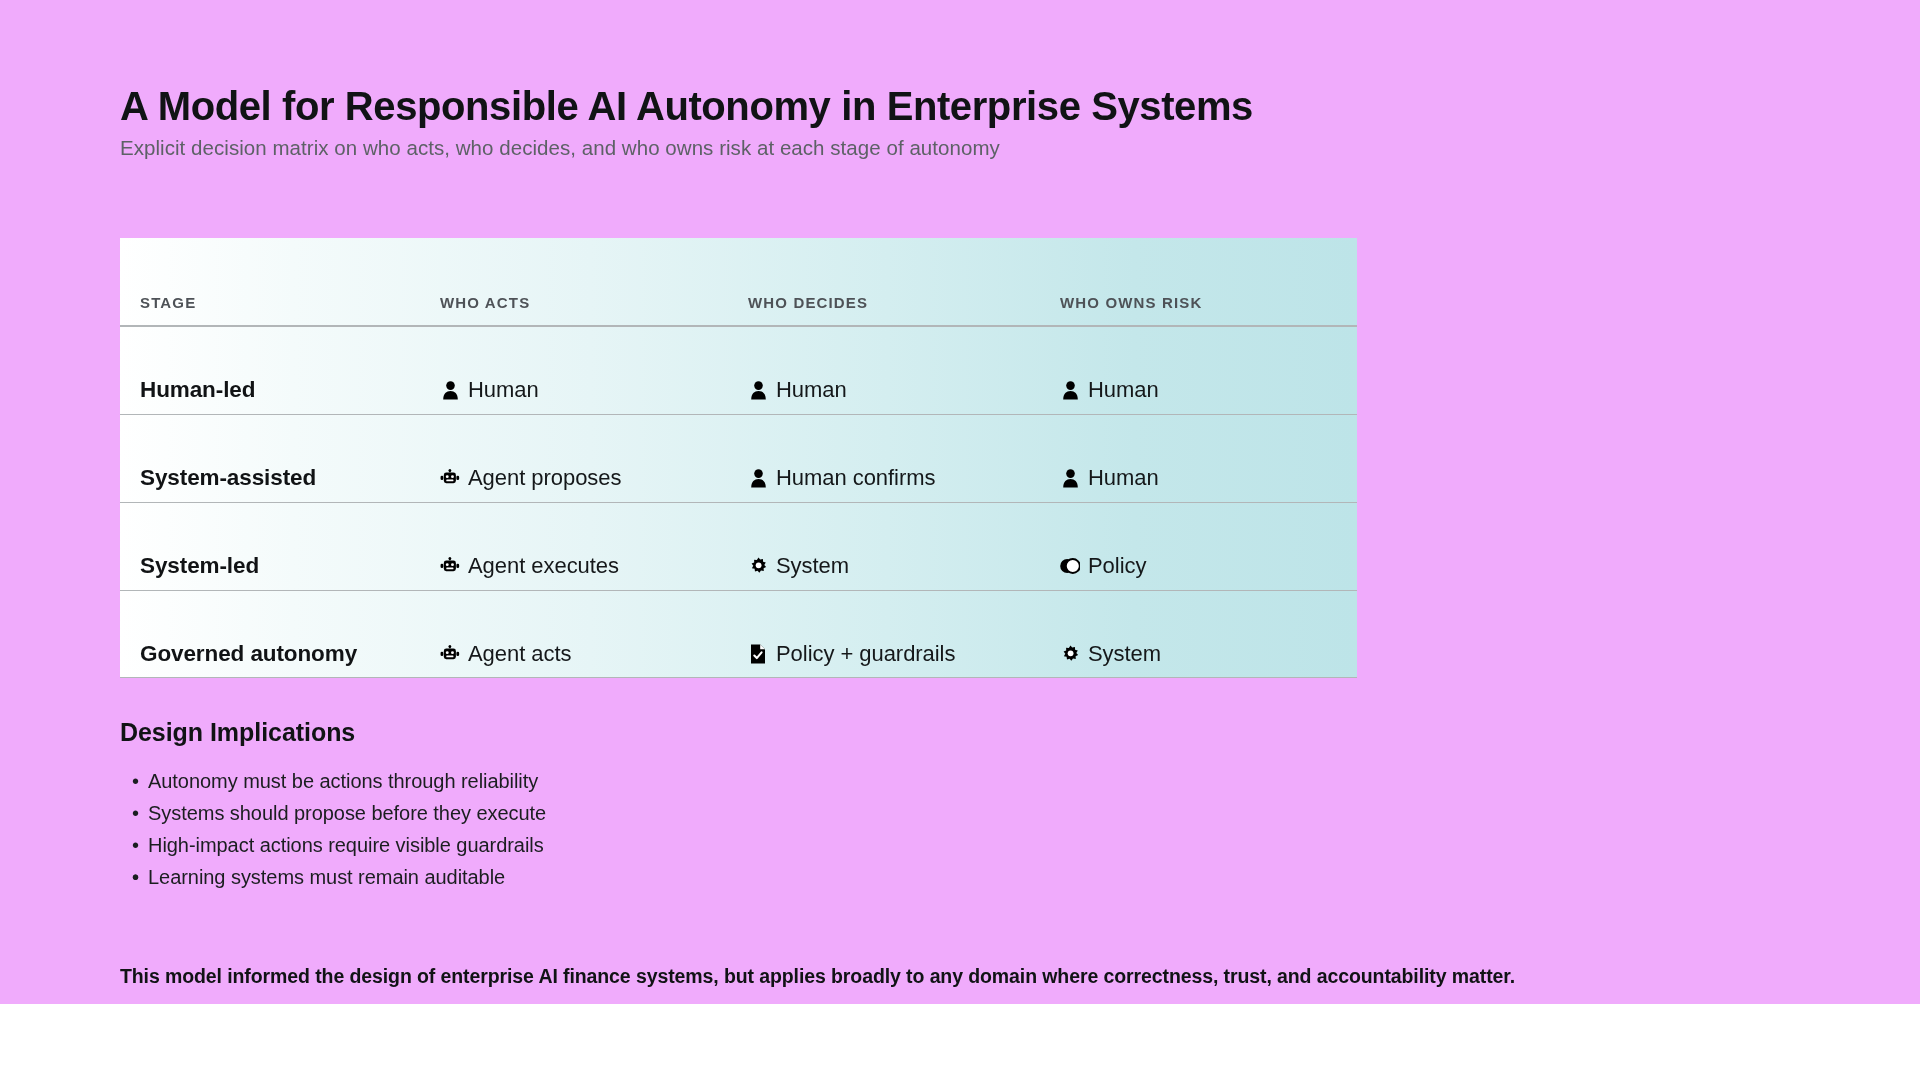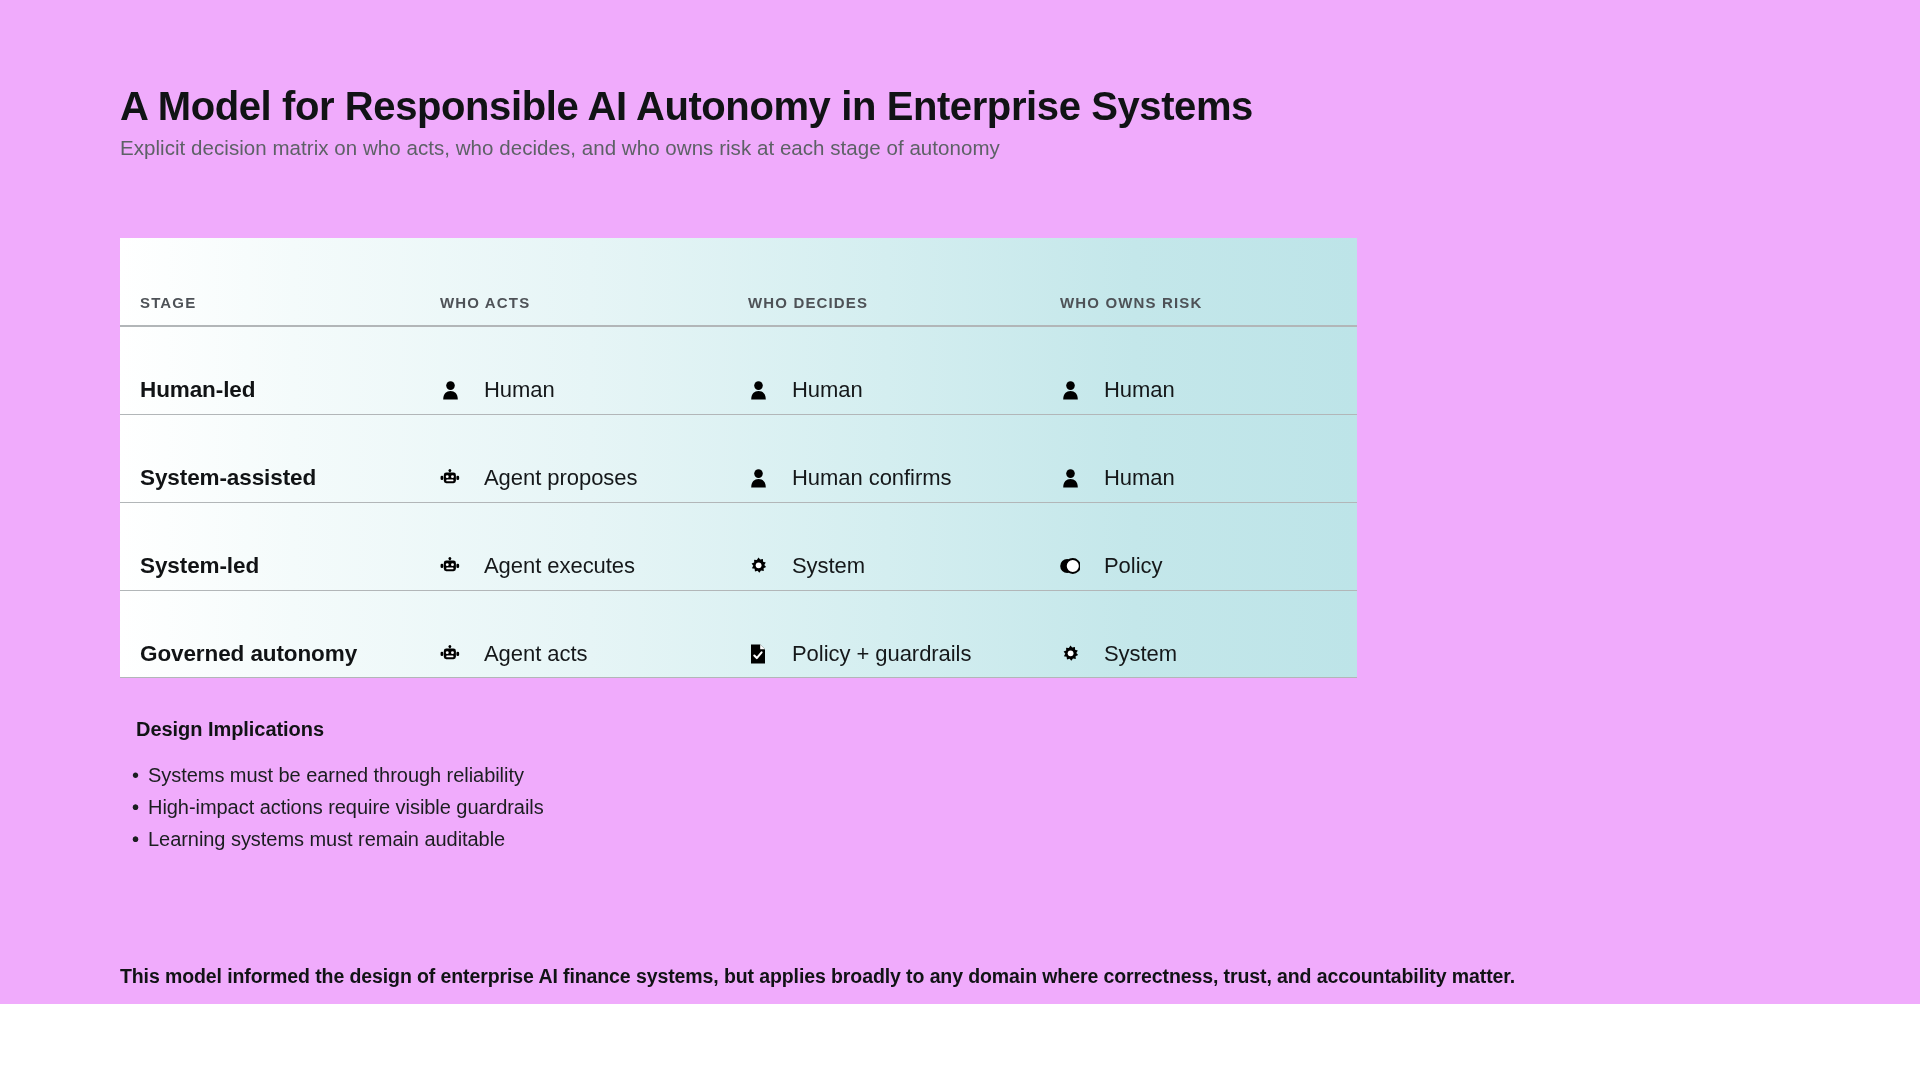--- a/index.html
+++ b/index.html
@@ -121,21 +121,21 @@
     font-size: 22.5px;
     font-weight: 700;
     color: #111315;
     letter-spacing: -0.1px;
     white-space: nowrap;
   }
 
   .value-cell {
     display: flex;
     align-items: center;
-    gap: 24px;
+    gap: 8px;
     font-size: 22px;
     font-weight: 400;
     color: #15181a;
     letter-spacing: -0.05px;
     white-space: nowrap;
   }
 
   .icon {
     flex: 0 0 auto;
     width: 20px;
@@ -149,25 +149,24 @@
 
   
   .implications {
     position: absolute;
     left: 120px;
     top: 718px;
     width: 1100px;
   }
 
   .implications-title {
-    font-size: 20px;
+    font-size: 25px;
     font-weight: 700;
     color: #111315;
     letter-spacing: -0.05px;
-    margin-left: 16px;
   }
 
   .implications-list {
     margin-top: 18px;
     list-style: none;
   }
 
   .implications-list li {
     position: relative;
     padding-left: 28px;
@@ -405,24 +404,25 @@
       </div>
     </div>
 
   </div>
 
   <div class="implications">
     <div class="implications-title">Design Implications</div>
     <ul class="implications-list">
       <li>
         <span class="bullet">•</span>
-        <span>Systems must be earned through reliability</span>
+        <span>Autonomy must be actions through reliability</span>
       </li>
       <li>
         <span class="bullet">•</span>
+        <span>Systems should propose before they execute</span>
       </li>
       <li>
         <span class="bullet">•</span>
         <span>High-impact actions require visible guardrails</span>
       </li>
       <li>
         <span class="bullet">•</span>
       </li>
       <li>
         <span class="bullet">•</span>

